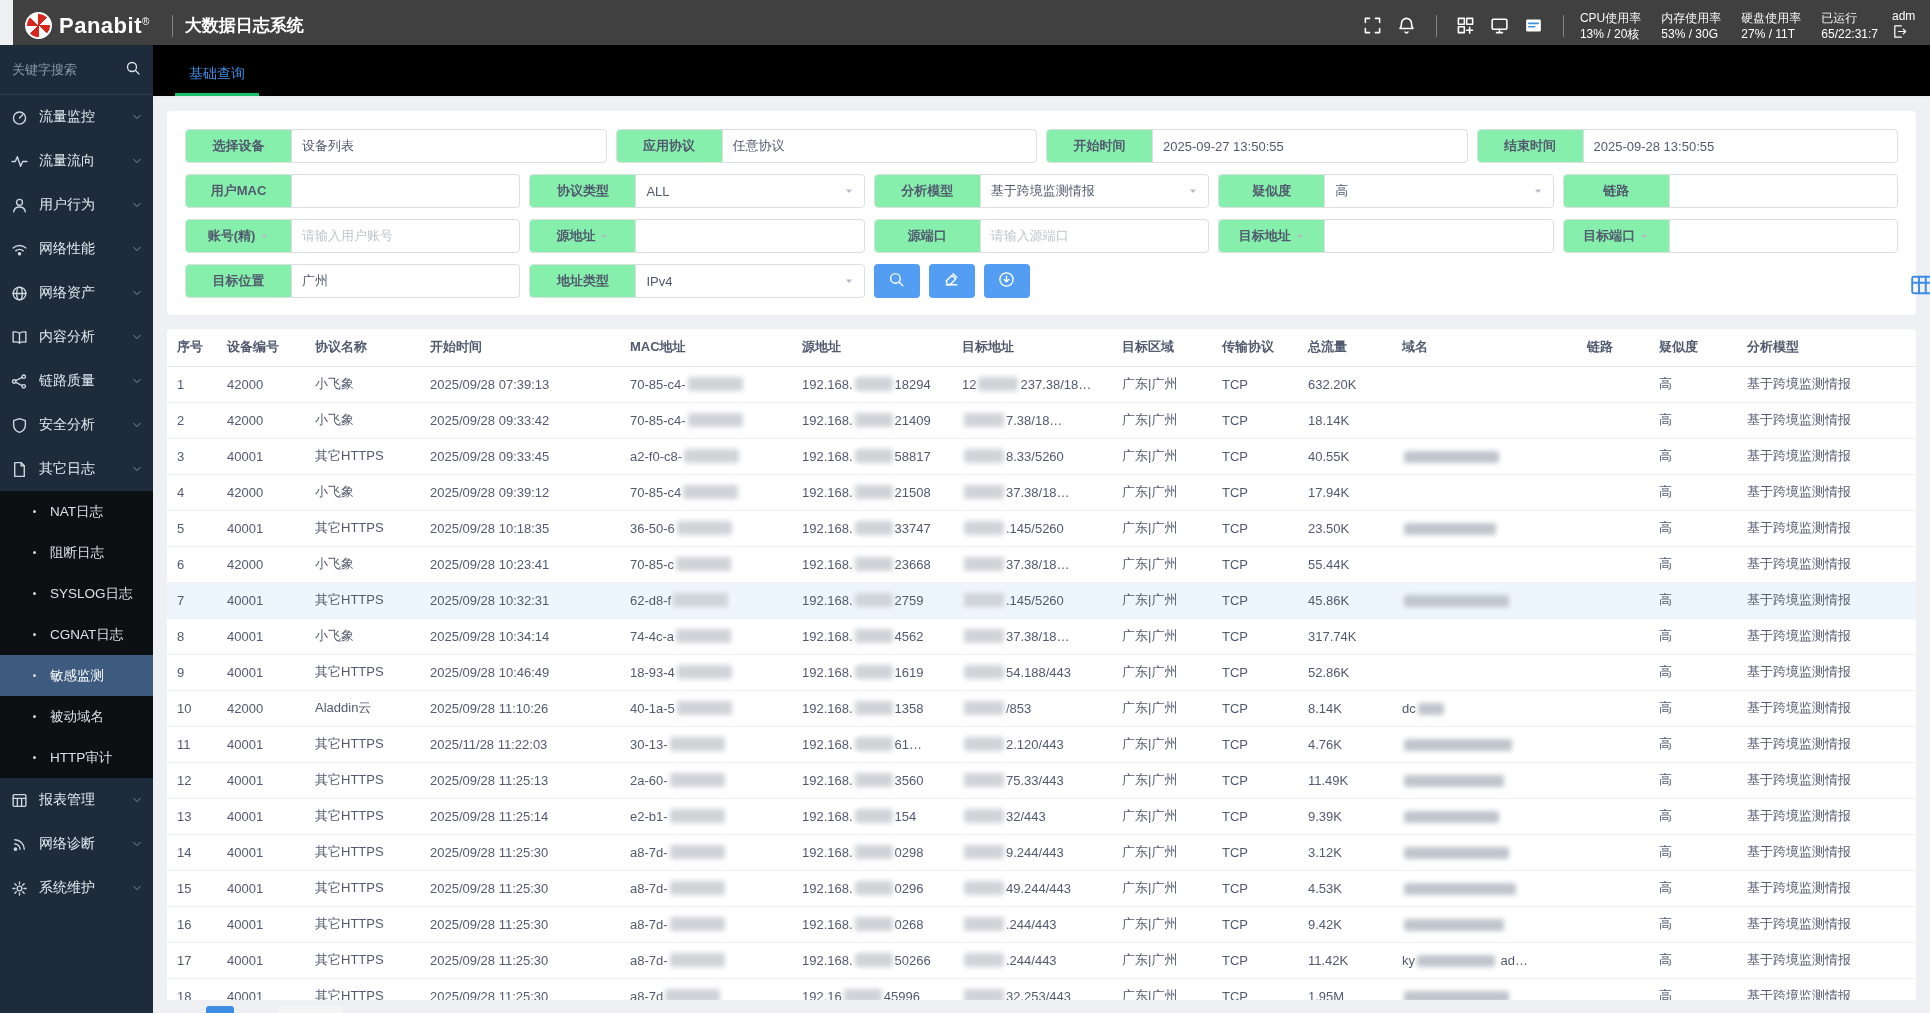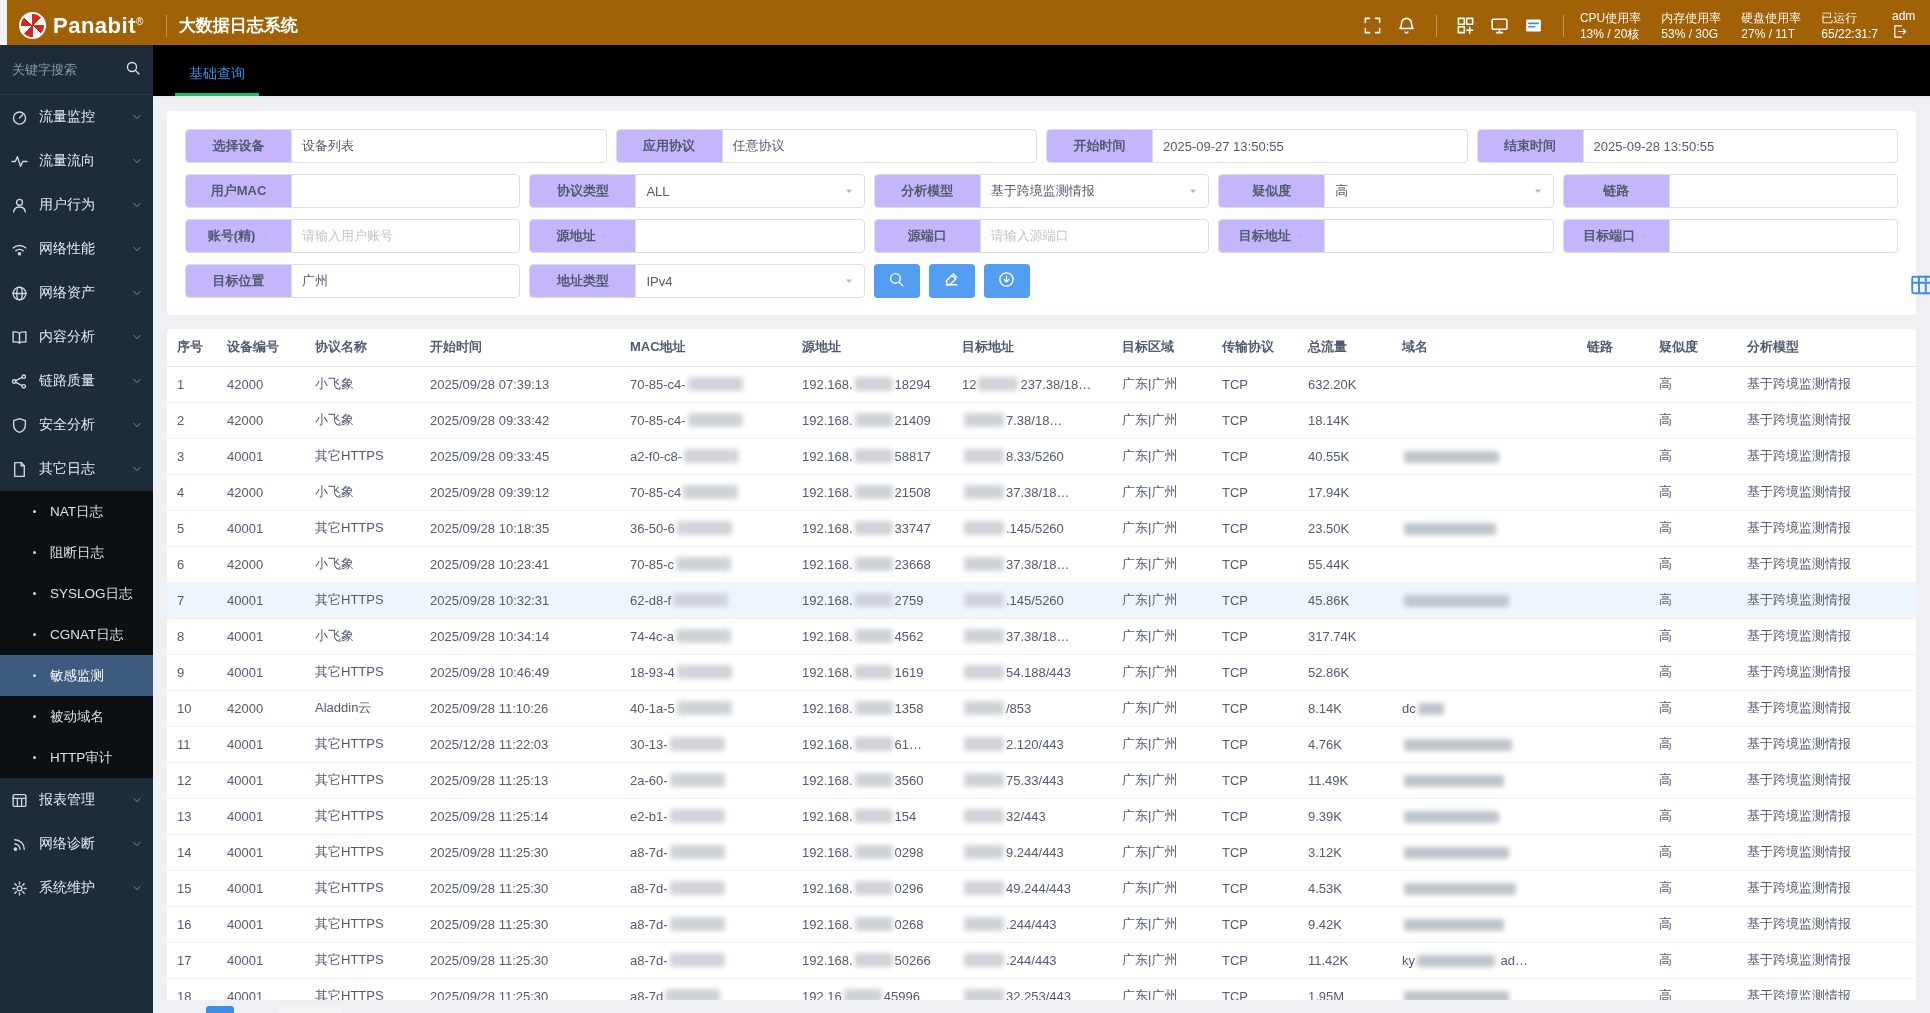--- a/index.html
+++ b/index.html
@@ -1,21 +1,21 @@
 <!DOCTYPE html>
 <html><head>
 <meta charset="utf-8">
 <style>
   * { margin:0; padding:0; box-sizing:border-box; }
   html,body { width:1930px; height:1013px; overflow:hidden; background:#eef0f4;
     font-family:"Liberation Sans","DejaVu Sans",sans-serif; }
   #root { position:relative; width:1930px; height:1013px; overflow:hidden; }
 
   
-  .topbar { position:absolute; top:0; left:7px; right:0; height:51px; background:#a16207;
+  .topbar { position:absolute; top:0; left:13px; right:0; height:51px; background:#404040;
     display:flex; align-items:center; color:#fff; overflow:hidden; }
   .logo { display:flex; align-items:center; gap:7px; padding:0 10px 0 12px; }
   .pinwheel { width:27px; height:27px; border-radius:50%; border:2px solid #fff;
     background:conic-gradient(#d8261c 0 45deg,#fff 0 90deg,#d8261c 0 135deg,#fff 0 180deg,#d8261c 0 225deg,#fff 0 270deg,#d8261c 0 315deg,#fff 0 360deg); }
   .brand { font-size:22px; font-weight:bold; letter-spacing:.5px; }
   .brand sup { font-size:10px; font-weight:normal; vertical-align:super; }
   .vdiv { width:1px; height:22px; background:rgba(255,255,255,.35); margin:0 12px; flex:none; }
   .app-title { font-size:17px; font-weight:600; }
   .tb-right { margin-left:auto; display:flex; align-items:center; }
   .tb-ico { width:34px; height:45px; display:flex; align-items:center; justify-content:center;
@@ -52,21 +52,21 @@
     align-items:flex-end; padding-left:22px; }
   .tab { position:relative; color:#3d8de5; font-size:14px; padding:0 14px 13px; cursor:pointer; }
   .tab::after { content:""; position:absolute; left:0; right:0; bottom:0; height:3px; background:#19be6b; }
 
   .filter-panel { margin:14px 14px 0; background:#fff; border-radius:4px; padding:18px 18px 17px; height:204px; position:relative; }
   .f-row { display:flex; gap:9px; margin-bottom:11px; }
   .f-row:last-child { margin-bottom:0; }
   .field { flex:1 1 0; display:flex; height:34px; border:1px solid #dcdee2; border-radius:4px;
     background:#fff; overflow:hidden; }
   .f-row.short .field { flex:0 0 calc((100% - 36px)/5); }
-  .f-label { width:106px; flex:none; background:#c4b5fd; border-right:1px solid #dcdee2;
+  .f-label { width:106px; flex:none; background:#86efac; border-right:1px solid #dcdee2;
     display:flex; align-items:center; justify-content:center; gap:5px; font-size:13px;
     font-weight:600; color:#515a6e; }
   .f-label .lc svg { width:9px; height:9px; color:#b6bcc6; display:block; }
   .f-input { flex:1; display:flex; align-items:center; padding:0 10px; font-size:13px;
     color:#515a6e; position:relative; white-space:nowrap; }
   .f-input.ph { color:#c0c4cc; }
   .f-input .sel-caret { position:absolute; right:10px; color:#b6bcc6; }
   .f-input .sel-caret svg { width:10px; height:10px; display:block; }
   .f-actions { display:flex; gap:9px; align-items:center; }
   .btn { width:46px; height:34px; background:#539df2; border:none; border-radius:4px; color:#fff;
@@ -734,21 +734,21 @@
               <td>8.14K</td>
               <td><span>dc</span><span class="redact dom" style="width: 26px;"></span></td>
               <td></td>
               <td>高</td>
               <td>基于跨境监测情报</td>
             </tr>
             <tr>
               <td>11</td>
               <td>40001</td>
               <td>其它HTTPS</td>
-              <td>2025/12/28 11:22:03</td>
+              <td>2025/11/28 11:22:03</td>
               <td><span>30-13-</span><span class="redact" style="width: 55px;"></span></td>
               <td><span>192.168.</span><span class="redact" style="width: 38px;"></span><span>61…</span></td>
               <td><span class="redact" style="width: 40px;"></span><span>2.120/443</span></td>
               <td>广东|广州</td>
               <td>TCP</td>
               <td>4.76K</td>
               <td><span class="redact dom" style="width: 108px;"></span></td>
               <td></td>
               <td>高</td>
               <td>基于跨境监测情报</td>

